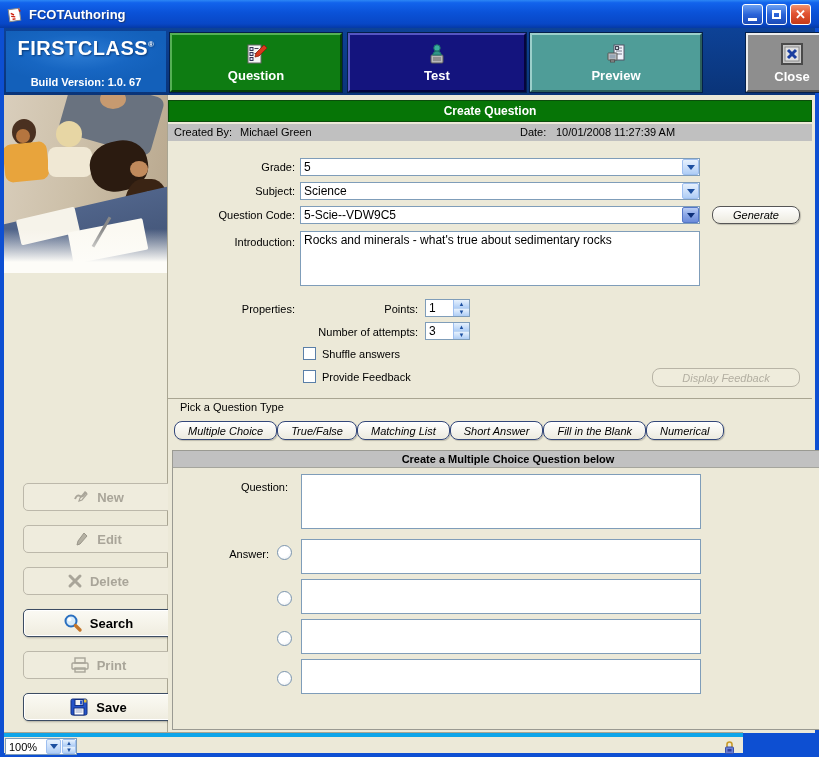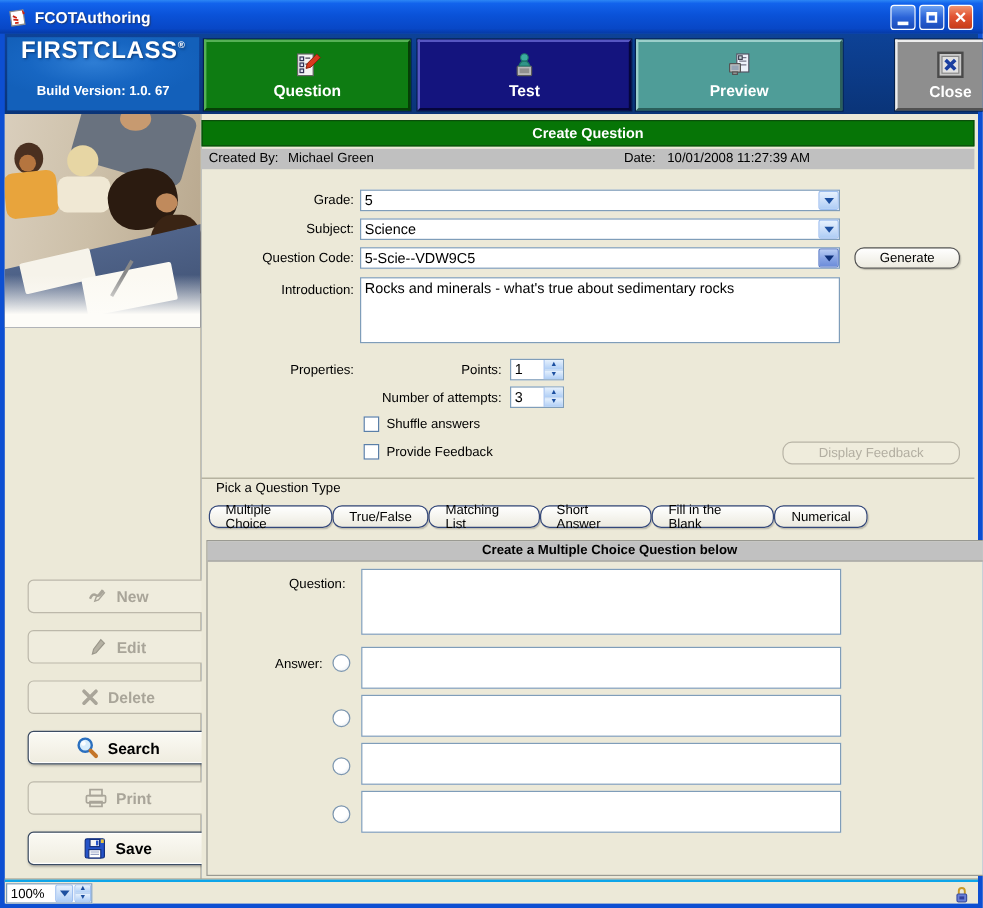--- a/index.html
+++ b/index.html
@@ -17,21 +17,21 @@
   .wbtn.closeb { background:linear-gradient(180deg,#f0946f 0%,#e25433 45%,#c63a17 100%); color:#fff; font-weight:bold; font-size:13px; }
   .glyph-min { width:9px; height:3px; background:#fff; margin-top:10px; }
   .glyph-max { width:9px; height:9px; border:2px solid #fff; border-top-width:3px; }
 
   
   .header-band { position:absolute; left:4px; top:28px; width:811px; height:67px;
     background:linear-gradient(180deg,#0d4297 0%,#0a3478 100%); }
   .logo-panel { position:absolute; left:2px; top:3px; width:160px; height:61px;
     background:radial-gradient(ellipse 90px 30px at 45% 35%, #2e7dd4 0%, #1766c2 60%, #1360ba 100%);
     color:#fff; text-align:center; }
-  .logo-text { font-size:20px; font-weight:bold; letter-spacing:0.5px; text-shadow:1px 1px 2px #0a3a78; }
+  .logo-text { font-size:20px; font-weight:bold; letter-spacing:0.5px; margin-top:6px; text-shadow:1px 1px 2px #0a3a78; }
   .logo-text sup { font-size:8px; }
   .build { font-size:11px; font-weight:bold; margin-top:16px; }
   .nav-btn { position:absolute; top:5px; height:59px; color:#fff; font-weight:bold; font-size:13px;
     display:flex; flex-direction:column; align-items:center; justify-content:center; gap:2px; cursor:pointer;
     box-shadow:0 0 0 1px #041f4a; }
   .nav-q { left:166px; width:172px; background:#0e7c12; border:2px solid; border-color:#55b055 #063f06 #063f06 #55b055; }
   .nav-t { left:344px; width:178px; background:#14147e; border:2px solid; border-color:#5656c2 #05053c #05053c #5656c2; }
   .nav-p { left:526px; width:172px; background:#4f9d98; border:2px solid; border-color:#9bcfca #2b5f5b #2b5f5b #9bcfca; }
   .nav-c { left:706px; width:92px; background:#8e8e8e; border:2px solid; border-color:#ededed #515151 #515151 #ededed;margin-left:36px; }
 
@@ -57,46 +57,46 @@
 
   .combo { position:absolute; height:18px; background:#fff; border:1px solid #7f9db9; display:flex; align-items:center; }
   .combo .val { flex:1; padding:0 3px; font-size:12px; white-space:nowrap; overflow:hidden; }
   .dropbtn { width:17px; height:16px; border-radius:2px; display:flex; align-items:center; justify-content:center;
     background:linear-gradient(180deg,#e6f1fd 0%,#cfe1fa 45%,#aecdf5 100%); border:1px solid #9ebff0; }
   .dropbtn.dark { background:linear-gradient(180deg,#b9cdf4 0%,#8aa6e6 50%,#6c8cda 100%); border-color:#5577c8; }
   .tri { width:0; height:0; border-left:4px solid transparent; border-right:4px solid transparent; border-top:5px solid #1c4fa0; }
 
   .xpbtn { position:absolute; height:18px; border:1px solid #565656; border-radius:8px; font-size:11px;
     background:linear-gradient(180deg,#ffffff,#eceadf); display:flex; align-items:center; justify-content:center; cursor:pointer;
-    box-shadow:1px 1px 1px rgba(0,0,0,0.2); }
+    box-shadow:1px 1px 1px rgba(0,0,0,0.2);font-style:italic; }
   .xpbtn.disabled { border-color:#b8b4a6; color:#b2aea1; background:#efecdc; box-shadow:none; cursor:default; }
 
   textarea.box, input.box { position:absolute; border:1px solid #7f9db9; background:#fff; font-family:"Liberation Sans",sans-serif;
     font-size:12px; padding:1px 3px; resize:none; outline:none; }
 
   .spinbox { position:absolute; width:45px; height:18px; border:1px solid #7f9db9; background:#fff; display:flex; }
   .spinbox .sval { flex:1; font-size:12px; padding:1px 0 0 3px; }
   .spinner { width:16px; display:flex; flex-direction:column; border-left:1px solid #9ebff0; }
   .spinner span { flex:1; display:flex; align-items:center; justify-content:center; font-size:6px; color:#1c4fa0;
     background:linear-gradient(180deg,#e6f1fd,#aecdf5); }
   .spinner span + span { border-top:1px solid #bcd4f2; }
 
   .checkbox { position:absolute; width:13px; height:13px; background:#fff; border:1px solid #5a7fa8; }
   .radio { position:absolute; width:15px; height:15px; border-radius:50%; background:radial-gradient(circle at 35% 30%,#ffffff 55%,#dfe6ee 100%); border:1px solid #7c96b0; }
 
   .qtype-sep { position:absolute; left:0; top:303px; width:644px; border-top:1px solid #a9a592; }
   .qtype-label { position:absolute; left:4px; top:306px; font-size:11px;padding-left:8px; }
-  .qtype-row { position:absolute; left:6px; top:326px; width:549px; height:20px; display:flex; justify-content:space-between; }
+  .qtype-row { position:absolute; left:6px; top:326px; width:632px; height:20px; display:flex; }
   .qtype-row .xpbtn { position:relative; height:19px; padding:0 13px; border-color:#33477a; }
 
   .mc-panel { position:absolute; left:4px; top:355px; width:672px; height:280px; border:1px solid #9a9a92; background:#ece9d8; }
   .mc-head { height:17px; background:#c1c1c1; font-weight:bold; font-size:11px; text-align:center; padding-top:2px; border-bottom:1px solid #a5a59d; }
 
   
-  .statusbar { position:absolute; left:4px; top:733px; width:811px; height:20px; background:#ece9d8; border-top:2px solid #0ea5e9;
+  .statusbar { position:absolute; left:4px; top:733px; width:739px; height:20px; background:#ece9d8; border-top:4px solid #0ea5e9;
     box-shadow:0 -1px 0 #a9a592; }
   .zoomctl { position:absolute; left:1px; top:1px; width:72px; height:17px; border:1px solid #7f9db9; background:#fff; display:flex; align-items:center; }
   .zoomctl .ztext { flex:1; font-size:11px; padding-left:3px; }
   .zoomctl .dropbtn { height:15px; width:15px; }
   .zoomctl .spinner { height:15px; width:14px; border:1px solid #9ebff0; border-radius:2px; margin-left:1px; }
   .lock { position:absolute; right:7px; top:3px; }
 </style>
 </head>
 <body>
 

